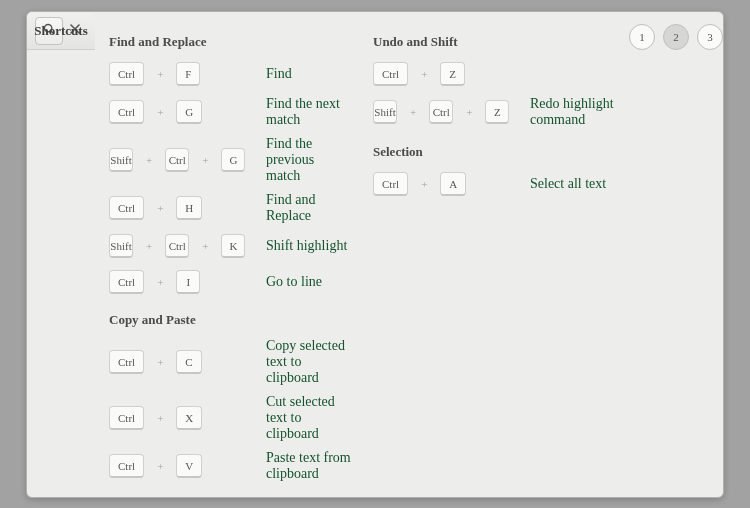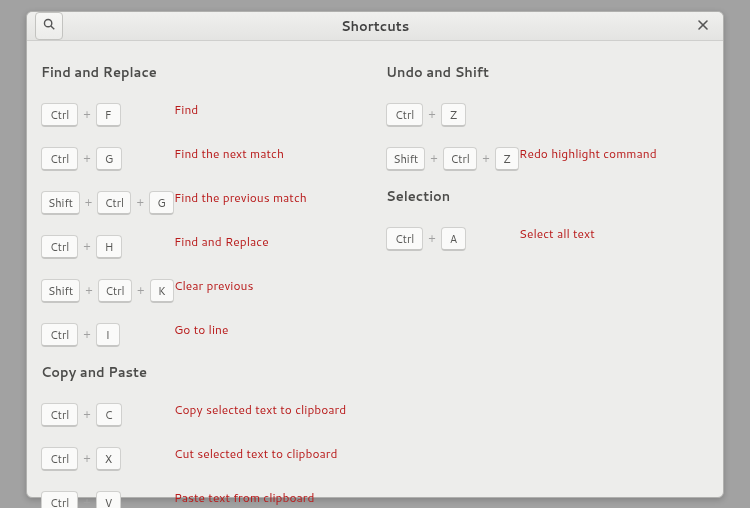--- a/index.html
+++ b/index.html
@@ -15,22 +15,23 @@
     .window {
       position: absolute;
       left: 26px;
       top: 11px;
       right: 26px;
       bottom: 10px;
       background: #ededeb;
       border: 1px solid #b0b0ae;
       border-radius: 6px;
       display: flex;
-      flex-direction: column;
+      flex-direction: row;
       box-shadow: 0 2px 6px rgba(0,0,0,0.2);
+      font-family: Liberation Serif, serif;
     }
     .header {
       height: 38px;
       background: linear-gradient(#f0f0ee, #e4e4e2);
       border-bottom: 1px solid #cfcfcd;
       display: flex;
       align-items: center;
       padding: 0 8px;
       border-radius: 6px 6px 0 0;
       position: relative;
@@ -84,41 +85,40 @@
     .section-title:not(:first-child) { margin-top: 16px; }
     .row {
       display: flex;
       align-items: center;
       margin-bottom: 8px;
       min-height: 28px;
     }
     .keys {
       display: flex;
       align-items: center;
-      gap: 5px;
+      gap: 13px;
       width: 133px;
       flex-shrink: 0;
-      margin-top: 12px;
     }
     .key {
       display: inline-flex;
       align-items: center;
       justify-content: center;
       min-width: 24px;
       height: 24px;
       padding: 0 8px;
       background: #fafaf9;
       border: 1px solid #d0d0ce;
       border-bottom: 2px solid #c6c6c4;
       border-radius: 4px;
       font-size: 11px;
       color: #575755;
     }
     .plus { color: #a0a0a0; font-size: 11px; }
-    .desc { color: #b91c1c; font-size: 12px; }
+    .desc { color: #14532d; font-size: 14px; margin-left: 24px; }
     .pager {
       display: flex;
       justify-content: center;
       gap: 8px;
       padding: 12px 0 14px 0;
     }
     .page-btn {
       width: 26px;
       height: 26px;
       border-radius: 13px;
@@ -201,21 +201,21 @@
           <div class="desc">Find and Replace</div>
         </div>
         <div class="row">
           <div class="keys">
             <span class="key">Shift</span>
             <span class="plus">+</span>
             <span class="key">Ctrl</span>
             <span class="plus">+</span>
             <span class="key">K</span>
           </div>
-          <div class="desc">Clear previous</div>
+          <div class="desc">Shift highlight</div>
         </div>
         <div class="row">
           <div class="keys">
             <span class="key">Ctrl</span>
             <span class="plus">+</span>
             <span class="key">I</span>
           </div>
           <div class="desc">Go to line</div>
         </div>
         <div class="section-title">Copy and Paste</div>

